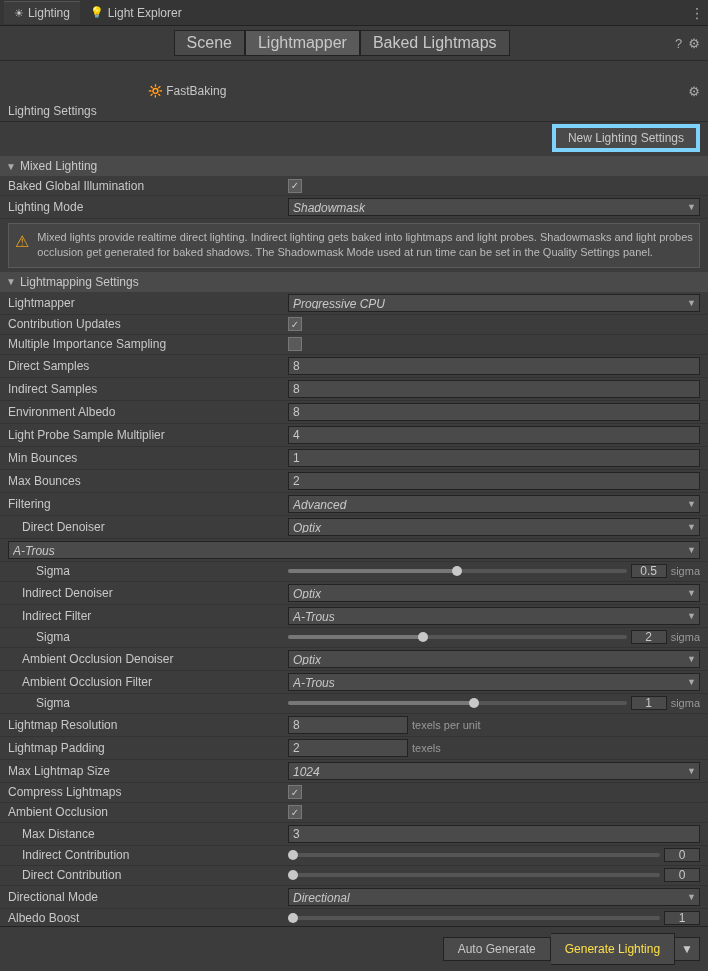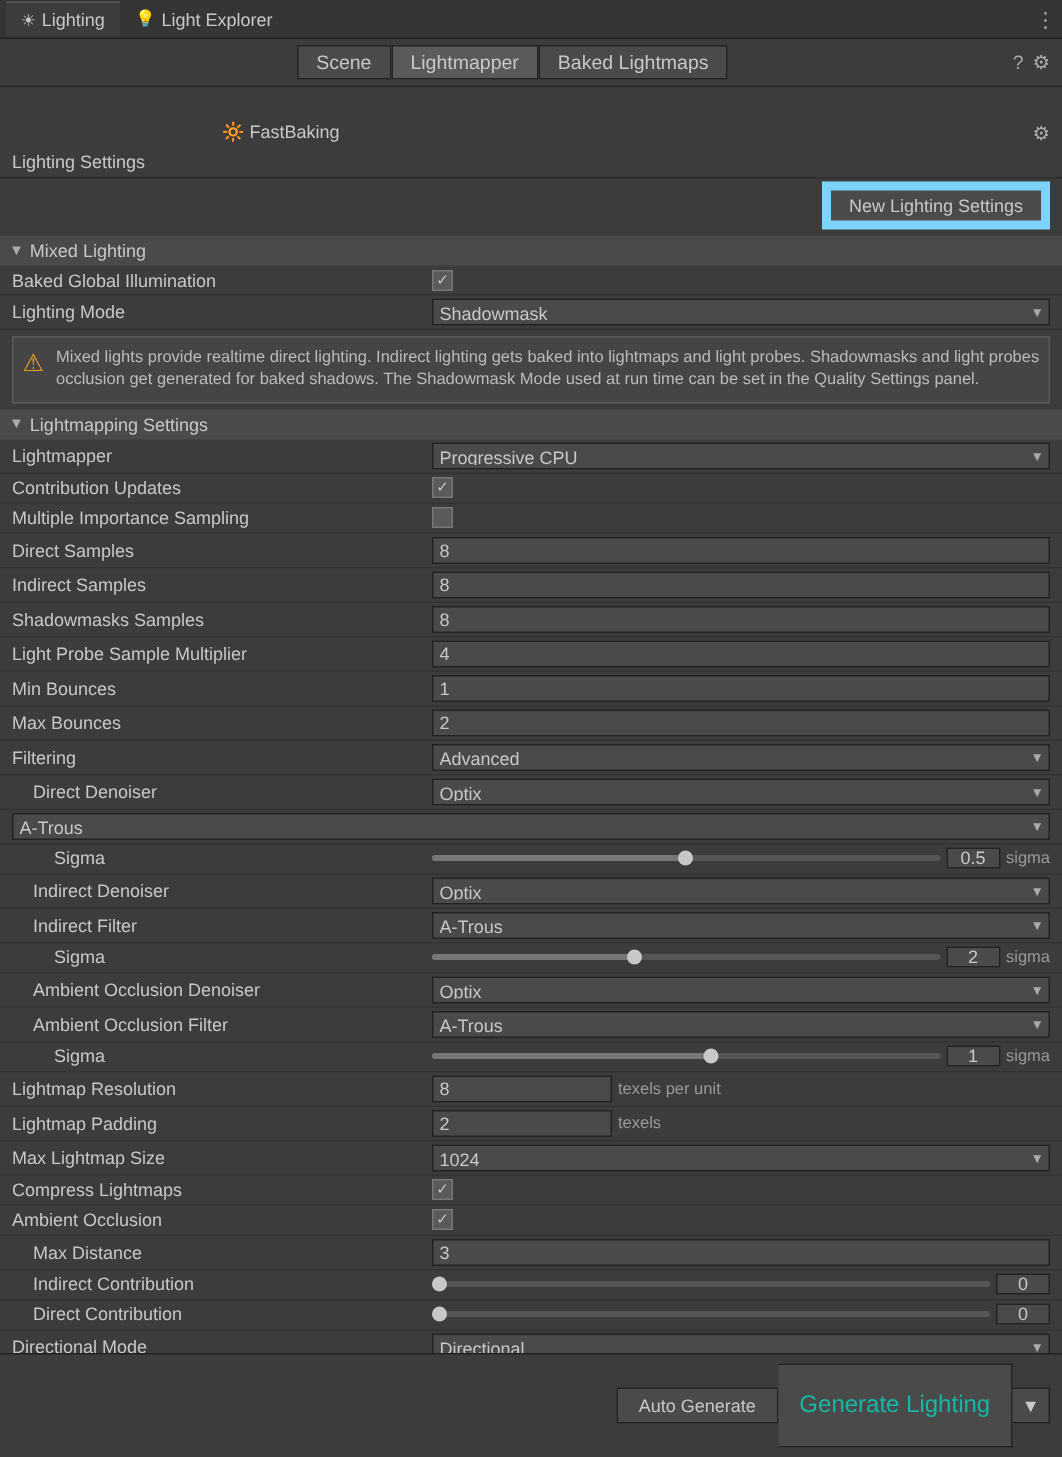--- a/index.html
+++ b/index.html
@@ -41,21 +41,21 @@
     .tab-bar-right {
       margin-left: auto;
       display: flex;
       align-items: center;
       gap: 6px;
       color: #aaa;
       font-size: 14px;
     }
     .toolbar-btn {
       padding: 3px 12px;
-      font-size: 13px;
+      font-size: 16px;
       color: #c8c8c8;
       background: #4a4a4a;
       border: 1px solid #222;
       cursor: pointer;
     }
     .toolbar-btn.active {
       background: #5a5a5a;
     }
 
     
@@ -82,21 +82,21 @@
     }
 
     
     .new-btn-row {
       display: flex;
       justify-content: flex-end;
       padding: 2px 8px 4px;
     }
     .new-btn {
       background: #4a4a4a;
-      border: 6px solid #7dd3fc;
+      border: 4px solid #7dd3fc;
       color: #c8c8c8;
       font-size: 12px;
       padding: 3px 12px;
       cursor: pointer;
     }
 
     
     .section-header {
       display: flex;
       align-items: center;
@@ -157,20 +157,21 @@
       width: 100%;
       background: #4a4a4a;
       border: 1px solid #222;
       color: #c8c8c8;
       font-size: 12px;
       padding: 2px 4px;
       appearance: none;
       -webkit-appearance: none;
       cursor: pointer;
       height: 18px;
+      font-style: italic;
     }
     .dropdown-wrap::after {
       content: '▼';
       position: absolute;
       right: 4px;
       top: 50%;
       transform: translateY(-50%);
       font-size: 9px;
       color: #aaa;
       pointer-events: none;
@@ -284,23 +285,23 @@
       border: 1px solid #222;
       color: #c8c8c8;
       font-size: 12px;
       padding: 4px 14px;
       cursor: pointer;
     }
     .gen-btn {
       background: #4a4a4a;
       border: 1px solid #222;
       border-left: none;
-      color: #14b8a6;
-      font-size: 16px;
-      padding: 18px 14px;
+      color: #fde047;
+      font-size: 12px;
+      padding: 8px 14px;
       cursor: pointer;
     }
     .gen-btn-arrow {
       background: #4a4a4a;
       border: 1px solid #222;
       border-left: none;
       color: #c8c8c8;
       font-size: 12px;
       padding: 4px 6px;
       cursor: pointer;
@@ -419,21 +420,21 @@
     <span class="row-label">Direct Samples</span>
     <input type="text" class="num-input" value="8" style="">
   </div>
 
   <div class="row">
     <span class="row-label">Indirect Samples</span>
     <input type="text" class="num-input" value="8" style="">
   </div>
 
   <div class="row">
-    <span class="row-label">Shadowmasks Samples</span>
+    <span class="row-label">Environment Albedo</span>
     <input type="text" class="num-input" value="8" style="">
   </div>
 
   <div class="row">
     <span class="row-label">Light Probe Sample Multiplier</span>
     <input type="text" class="num-input" value="4" style="">
   </div>
 
   <div class="row">
     <span class="row-label">Min Bounces</span>

